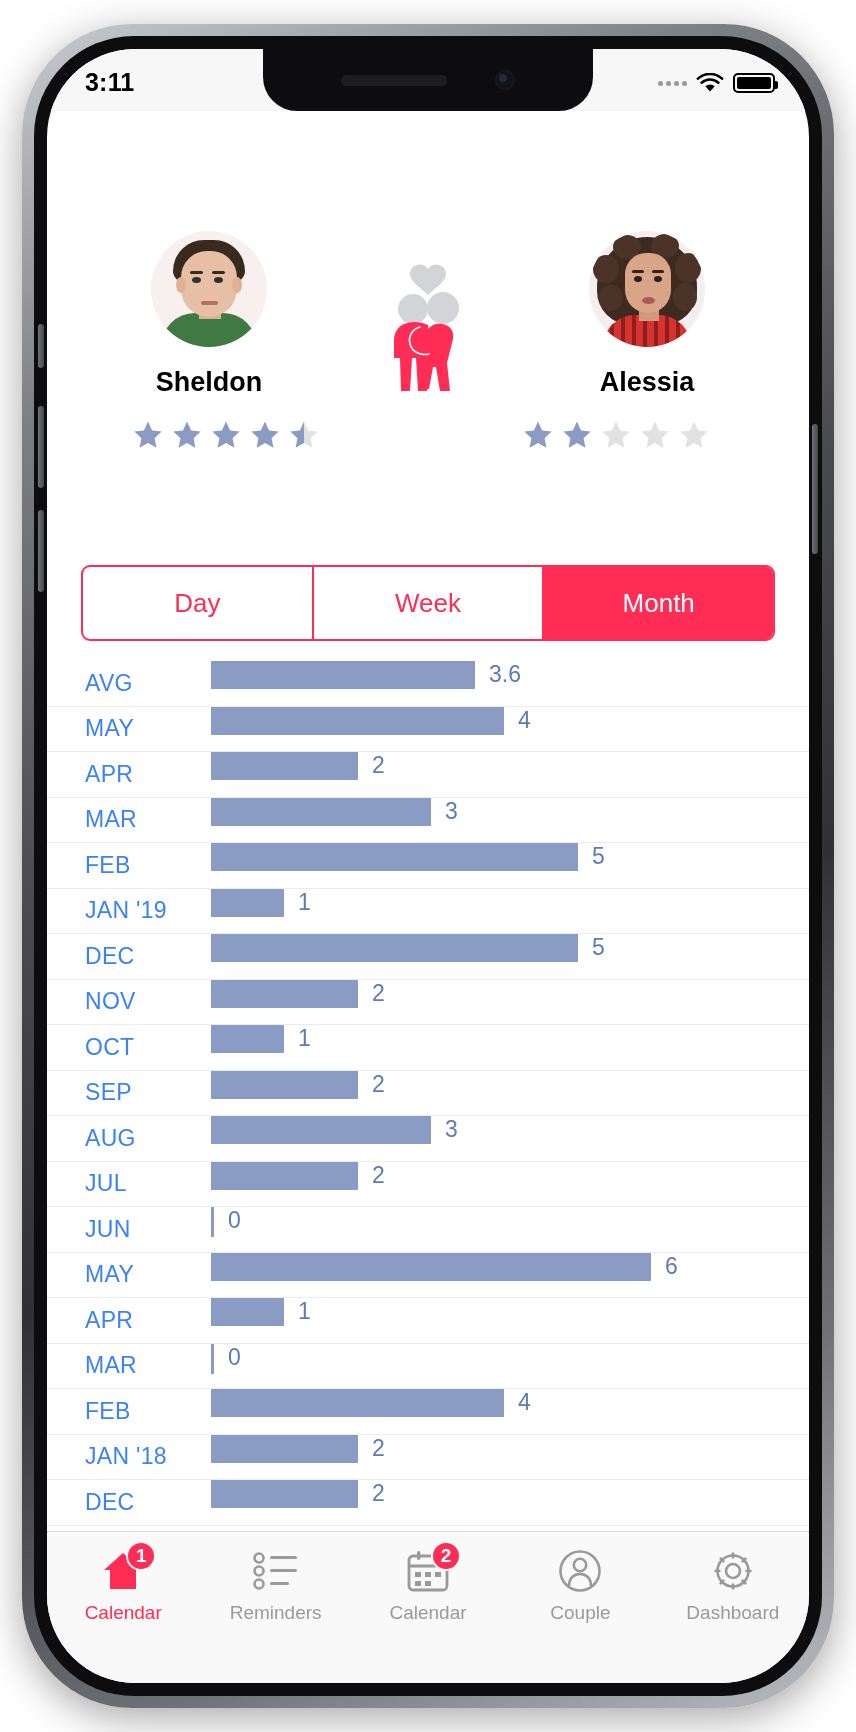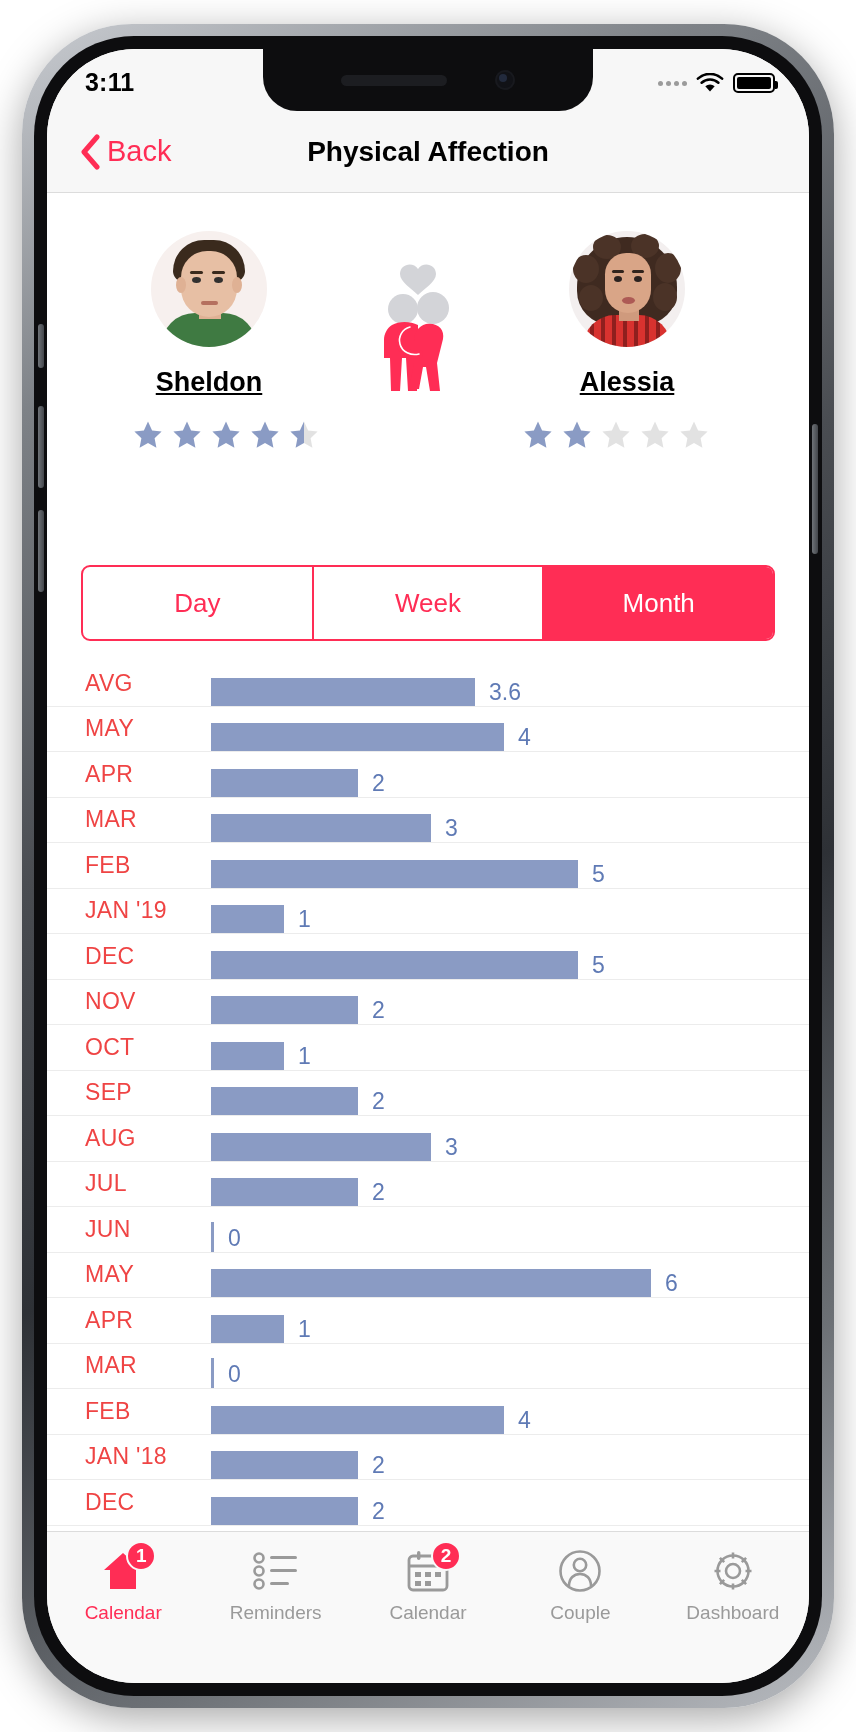--- a/index.html
+++ b/index.html
@@ -90,22 +90,21 @@
   }
 
   
   #profile-panel{
     position:absolute; top:144px; left:0; right:0; height:330px;
     background:#fff;
     z-index:10;
   }
   #profile-row{
     display:flex; align-items:flex-start; justify-content:space-between;
-    padding:38px 92px 0 72px;
-    text-decoration:underline;
+    padding:38px 72px 0 72px;
   }
   .person{display:flex;flex-direction:column;align-items:center;width:180px;}
   .avatar{
     width:116px;height:116px;border-radius:50%;
     overflow:hidden;position:relative;
     background:#f6eeee;
   }
   .person-name{margin-top:20px;font-size:27px;font-weight:700;color:#000;}
 
   
@@ -175,23 +174,23 @@
     background:#fff; overflow:hidden; z-index:8;
   }
   .chart-row{
     display:flex; align-items:center;
     height:45.5px;
     border-bottom:1px solid #ececec;
     padding:0 10px 0 38px;
   }
   .row-label{
     width:126px; flex:none;
-    font-size:23px; color:#ef4444; letter-spacing:.3px;
-  }
-  .bar-zone{flex:1;display:flex;align-items:flex-end;position:relative;height:100%;}
+    font-size:23px; color:#3b82f6; letter-spacing:.3px;
+  }
+  .bar-zone{flex:1;display:flex;align-items:flex-start;position:relative;height:100%;}
   .bar{height:28px;background:#8architecture;}
   .bar{height:28px;background:#8a9bc4;}
   .bar.zero{width:3px;background:#8a9bc4;height:30px;}
   .bar-value{font-size:23px;color:#5f7ab5;margin-left:14px;}
 
   
   #tab-bar{
     position:absolute; left:0; right:0; bottom:0; height:152px;
     background:#f9f9f9;
     border-top:1px solid #dcdcdc;
@@ -249,29 +248,20 @@
             <div id="battery-cap"></div>
           </div>
         </div>
       </div>
 
       <div id="notch">
         <div id="speaker-grille"></div>
         <div id="front-camera"></div>
       </div>
 
-      <div id="nav-bar">
-        <div id="back-button">
-          <svg id="chevron-left-icon" width="22" height="36" viewBox="0 0 22 36">
-            <path d="M18 3 L5 18 L18 33" stroke="#ff2d55" stroke-width="5" fill="none" stroke-linecap="round" stroke-linejoin="round"></path>
-          </svg>
-          <span id="back-label">Back</span>
-        </div>
-        <div id="page-title">Physical Affection</div>
-      </div>
 
       <div id="profile-panel">
         <div id="profile-row">
 
           <div class="person">
             <div class="avatar" id="avatar-sheldon">
               <div class="shirt"></div>
                 <div class="neck"></div>
               <div class="hair"></div>
                 <div class="face"></div>

